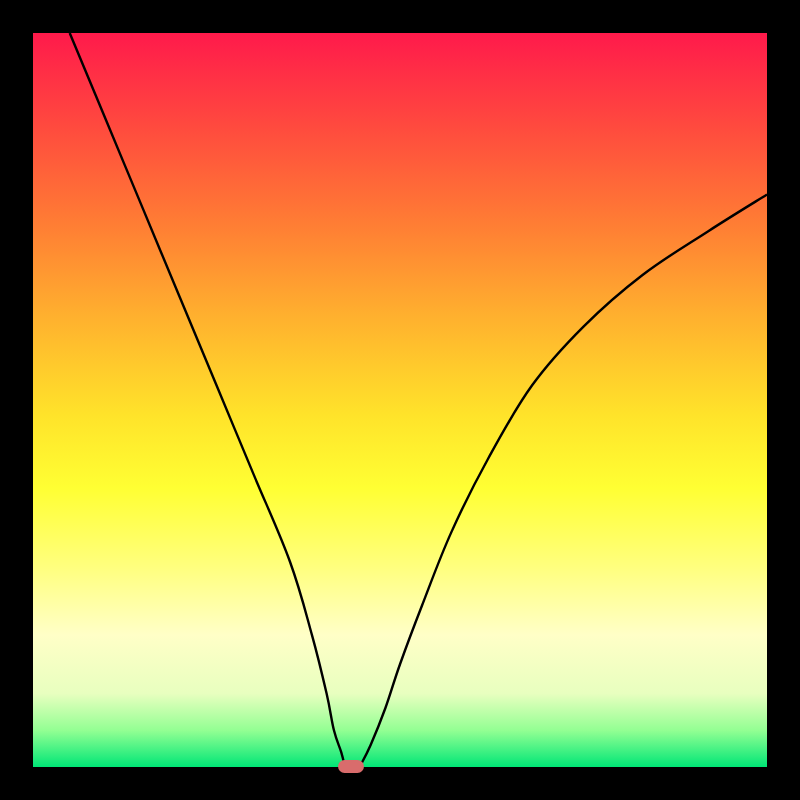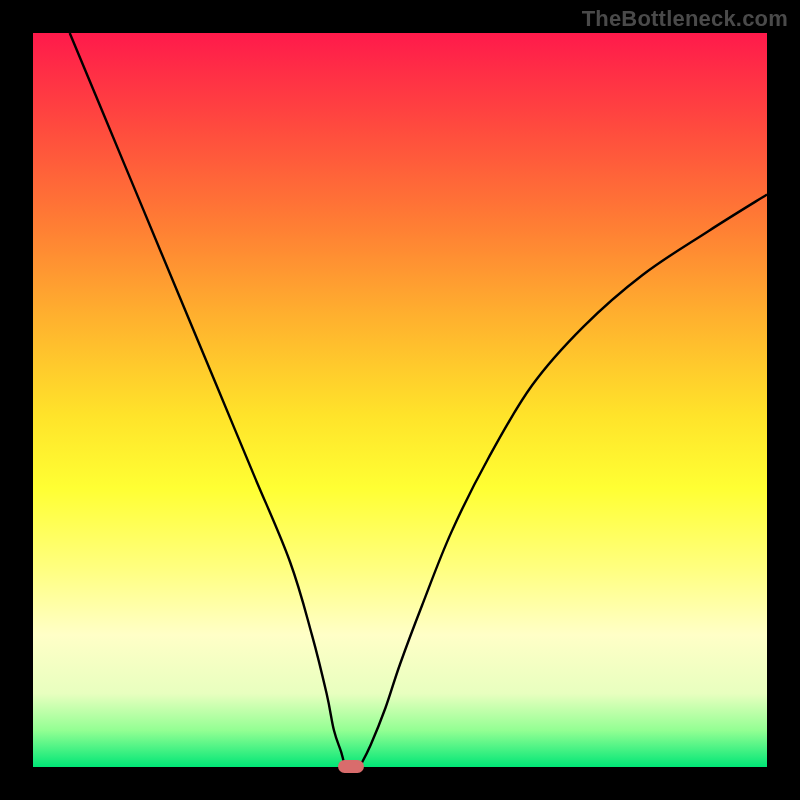--- a/index.html
+++ b/index.html
@@ -68,14 +68,13 @@
 <div class="frame">
   <div class="plot-area"></div>
 
   <svg class="curve" viewBox="0 0 734 734" preserveAspectRatio="none">
     <path id="left-path" fill="none" stroke="#000" stroke-width="2.4" d="M 36.7,0 C 43.306000000000004,15.854400000000007 60.18800000000001,56.371200000000044 73.4,88.08000000000004 C 86.61200000000001,119.78880000000004 96.88799999999999,144.45119999999997 110.1,176.15999999999997 C 123.312,207.86879999999996 133.58800000000002,232.5312 146.8,264.24 C 160.012,295.9488 170.288,320.6112 183.5,352.32 C 196.712,384.0288 206.988,408.6912 220.2,440.4 C 233.41199999999998,472.1088 246.33039999999997,499.41360000000003 256.9,528.48 C 267.46959999999996,557.5464000000001 272.314,578.0984 278.92,601.88 C 285.526,625.6616 289.63640000000004,643.4244 293.6,660.6 C 297.5636,677.7756 298.2976,686.7303999999999 300.94,697.3 C 303.5824,707.8696 306.29819999999995,712.714 308.28,719.32 C 310.2618,725.926 311.2894,731.3576 311.95,734"></path>
     <path id="right-path" fill="none" stroke="#000" stroke-width="2.4" d="M 326.63,734 C 328.6118,730.0364 333.0158,722.5496 337.64,711.98 C 342.26419999999996,701.4104 347.0352,689.8131999999999 352.32,675.28 C 357.6048,660.7468 360.394,649.7368 367,631.24 C 373.606,612.7432 379.77160000000003,596.3016 389.02000000000004,572.52 C 398.26840000000004,548.7384 406.4891999999999,525.544 418.37999999999994,499.12 C 430.27079999999995,472.696 440.54679999999996,452.144 455.08,425.72 C 469.6132,399.29600000000005 481.9444000000001,376.1016 499.12000000000006,352.32 C 516.2956,328.53839999999997 530.682,313.418 550.5,293.6 C 570.318,273.78200000000004 586.7596000000001,259.39559999999994 609.22,242.21999999999997 C 631.6804,225.04439999999997 652.8196,212.71320000000006 675.28,198.18000000000006 C 697.7403999999999,183.64680000000007 723.4304,168.086 734,161.48000000000002"></path>
   </svg>
 
   <div id="marker" class="marker" style="left: 337.822px; top: 759.5px; width: 26px; height: 13px; background: rgb(217, 108, 108);"></div>
 
-  <div class="watermark">TheBottleneck.com</div>
 </div>
 
 </body></html>

